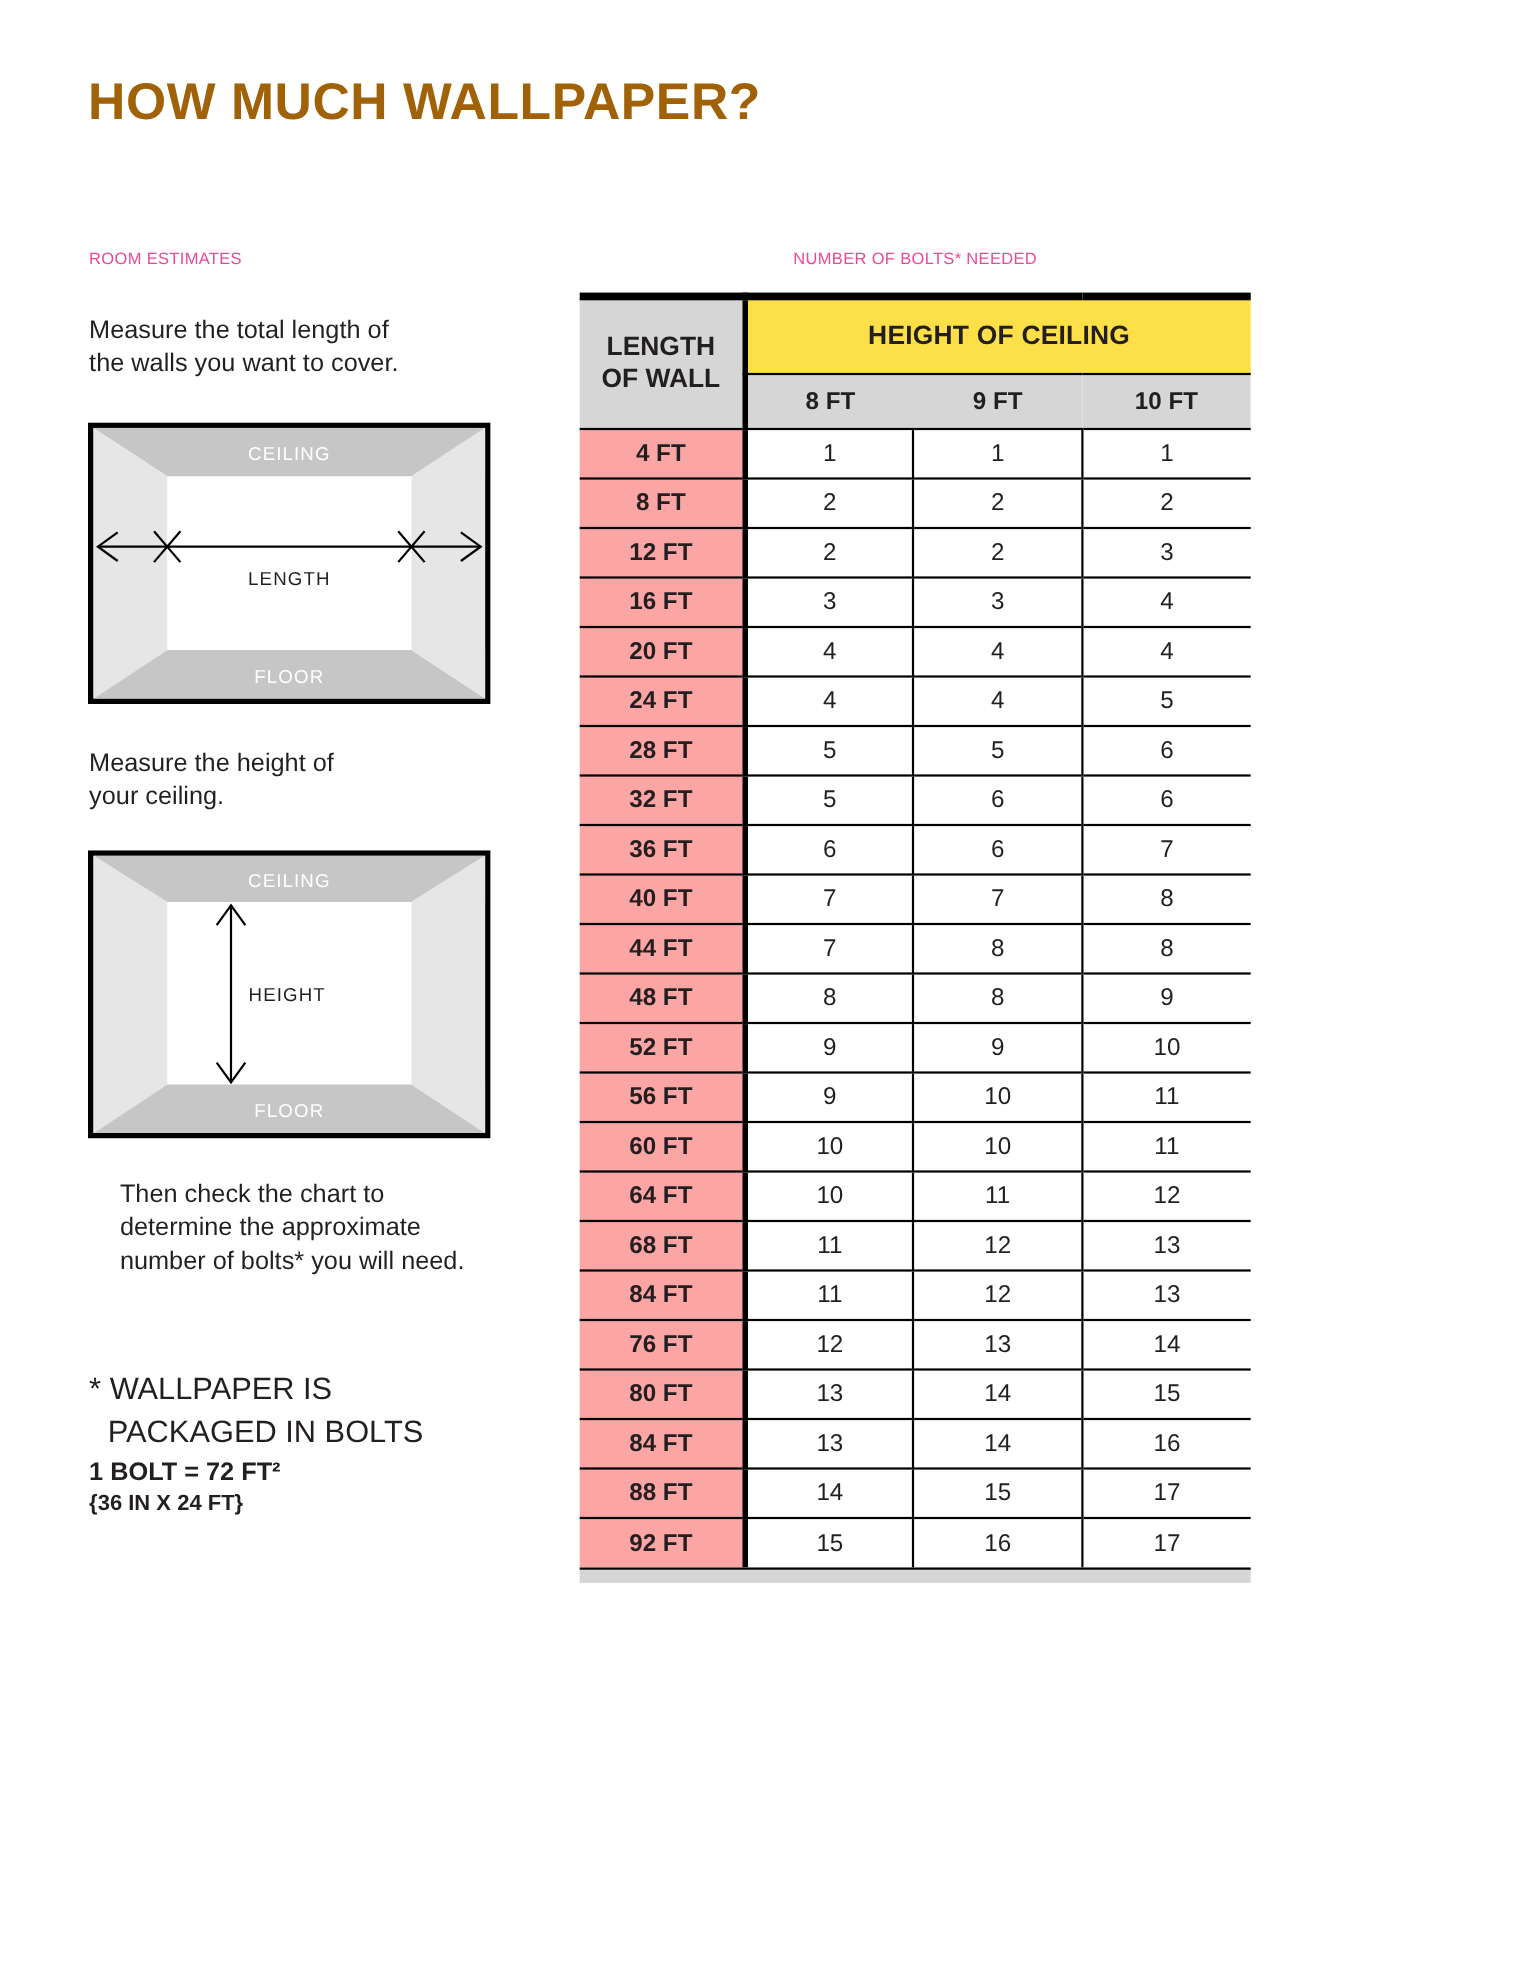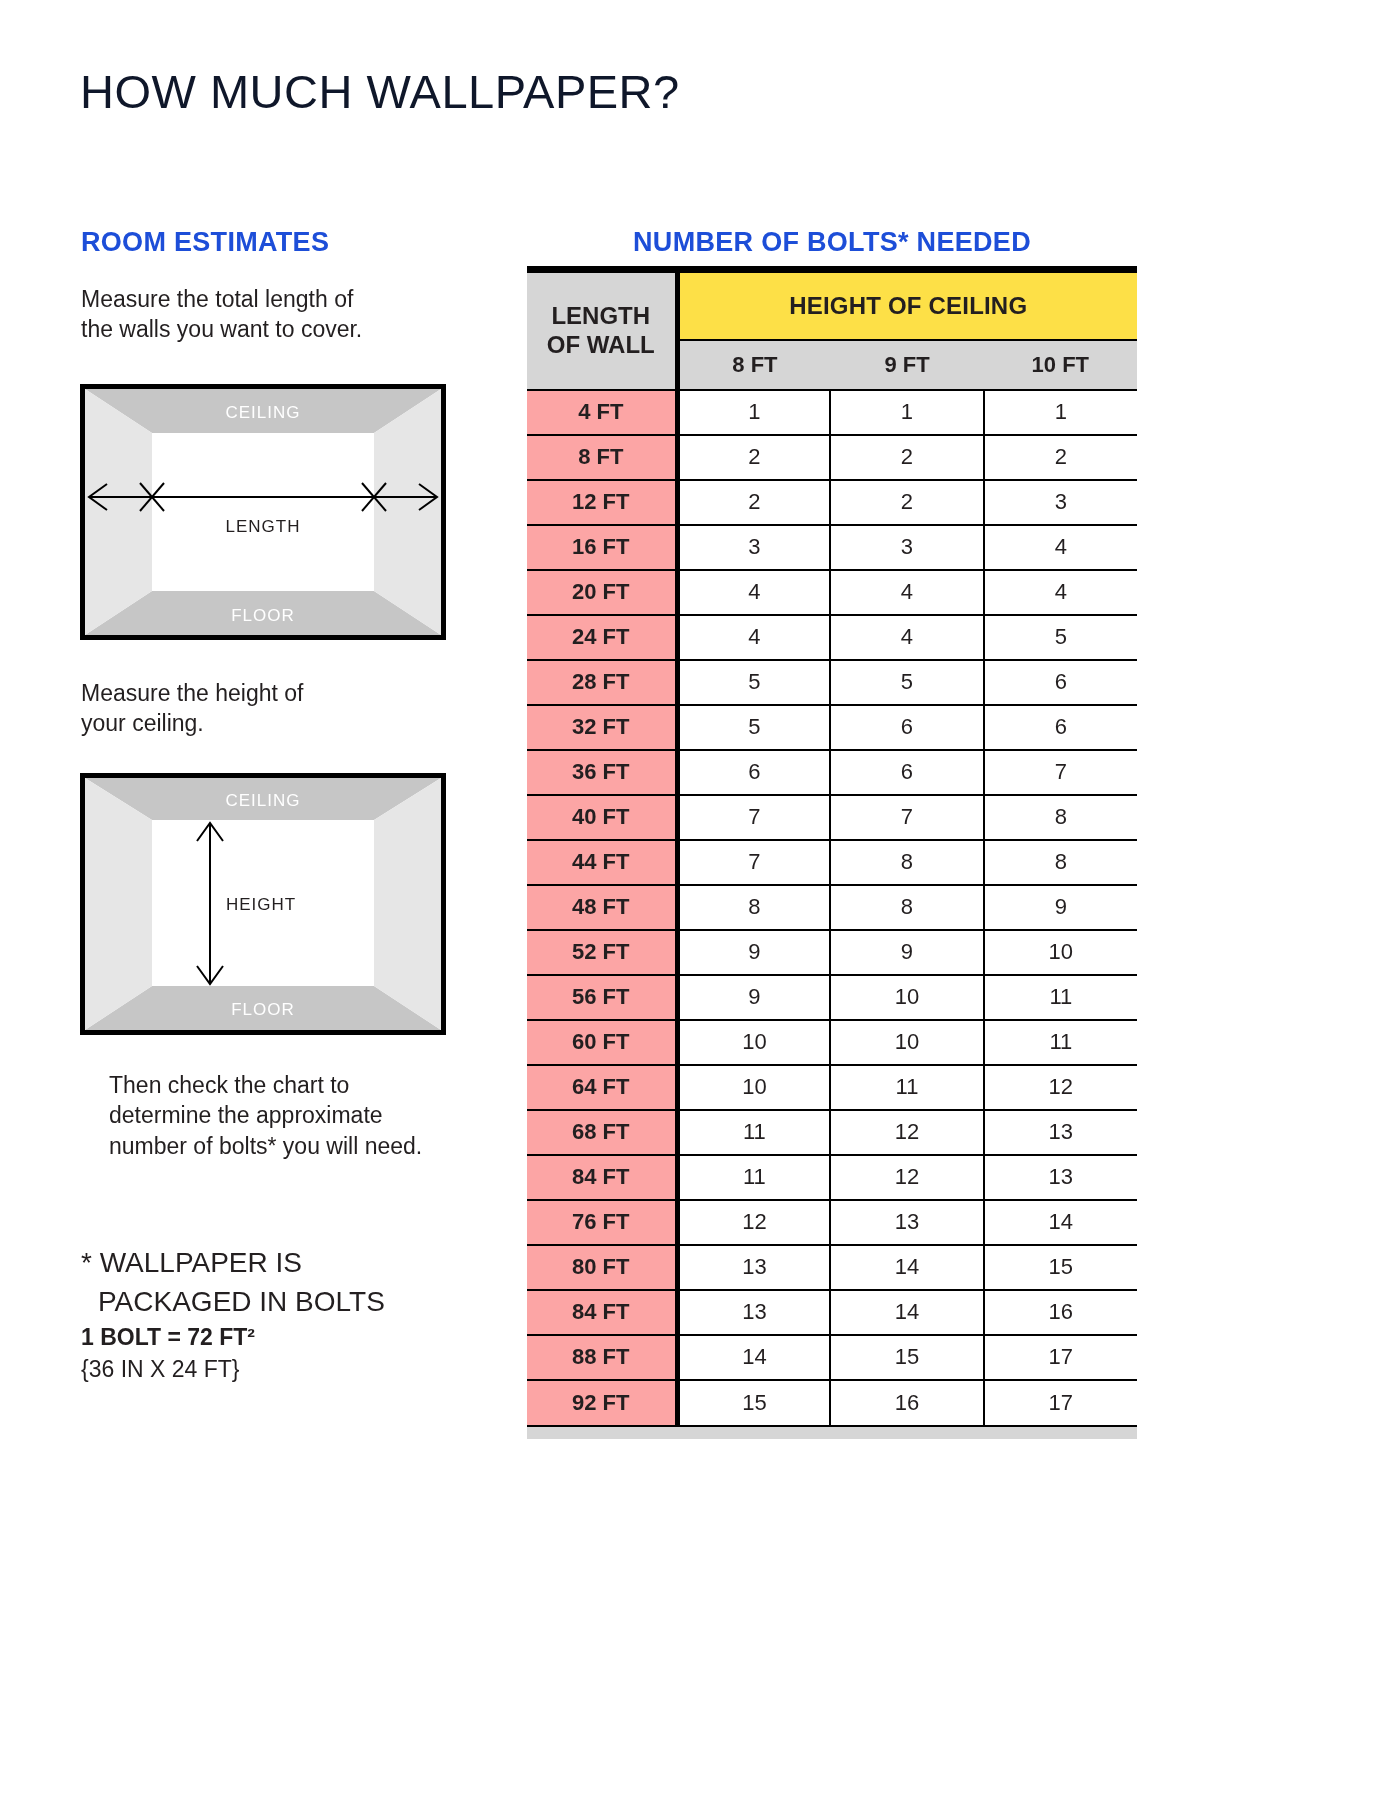--- a/index.html
+++ b/index.html
@@ -4,43 +4,43 @@
 <style>
   * { margin:0; padding:0; box-sizing:border-box; }
   html,body { background:#ffffff; }
   body {
     width:1391px; height:1800px; position:relative; overflow:hidden;
     font-family:"Liberation Sans", sans-serif; color:#231f20;
   }
   .abs { position:absolute; }
 
   .title {
-    left:80px; top:64px; font-size:47px; font-weight:normal;
-    color:#0f172a; letter-spacing:0.5px;
+    left:80px; top:64px; font-size:47px; font-weight:bold;
+    color:#a16207; letter-spacing:0.5px;
   }
   .section-heading {
-    font-size:27px; font-weight:bold; color:#1d4ed8; letter-spacing:0.3px;
+    font-size:15px; font-weight:normal; color:#ec4899; letter-spacing:0.3px;
   }
   .h-left  { left:81px; top:227px; }
   .h-right { left:527px; top:227px; width:610px; text-align:center; }
 
   .para {
     left:81px; font-size:23px; line-height:1.32; white-space:pre-line;
   }
   .p1 { top:284px; }
   .p2 { top:678px; }
   .p3 { top:1070px;margin-left:28px; }
 
   .diag1 { left:80px; top:384px; }
   .diag2 { left:80px; top:773px; }
 
   .footnote { left:81px; top:1244px; font-size:28px; font-weight:normal; line-height:1.38; }
   .footnote .indent { padding-left:17px; }
   .bolt1 { left:81px; top:1324px; font-size:23px; font-weight:bold; }
-  .bolt2 { left:81px; top:1356px; font-size:23px; font-weight:normal; }
+  .bolt2 { left:81px; top:1356px; font-size:20px; font-weight:bold; }
 
   .table-wrap { left:527px; top:266px; width:610px; }
   table.bolt-table {
     width:610px; border-collapse:collapse; table-layout:fixed;
     border-top:7px solid #000;
   }
   col.c-len { width:150px; }
   th, td { text-align:center; vertical-align:middle; padding:0; color:#231f20; }
   .len-head {
     background:#d6d6d6; border-right:5px solid #000;

